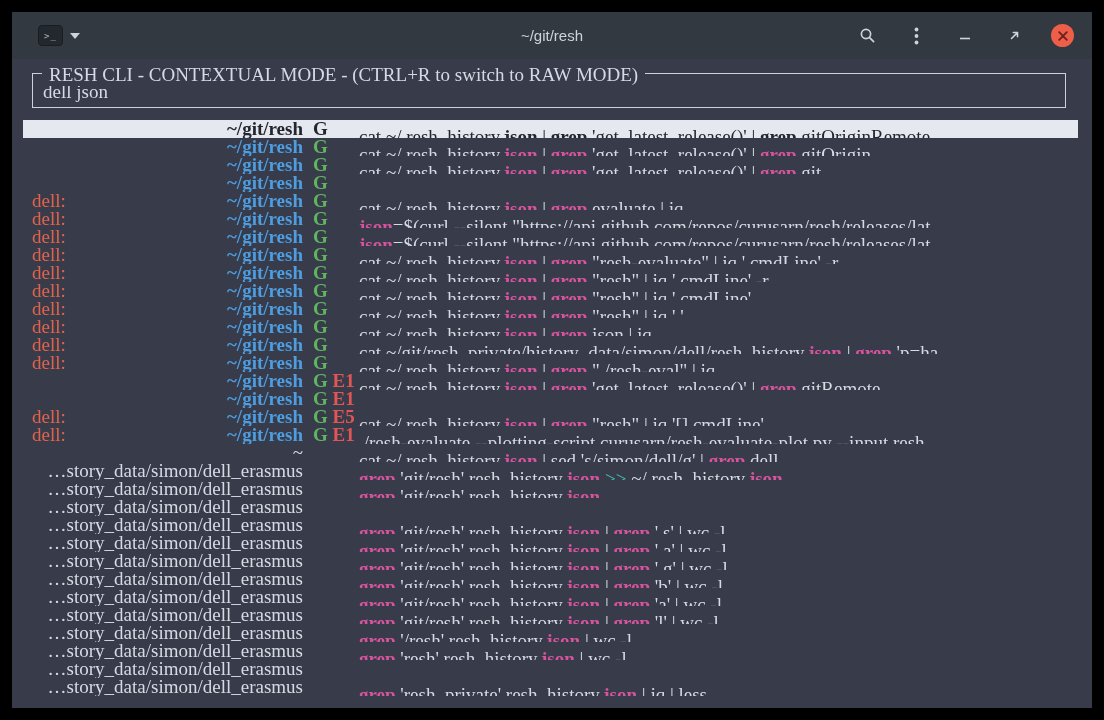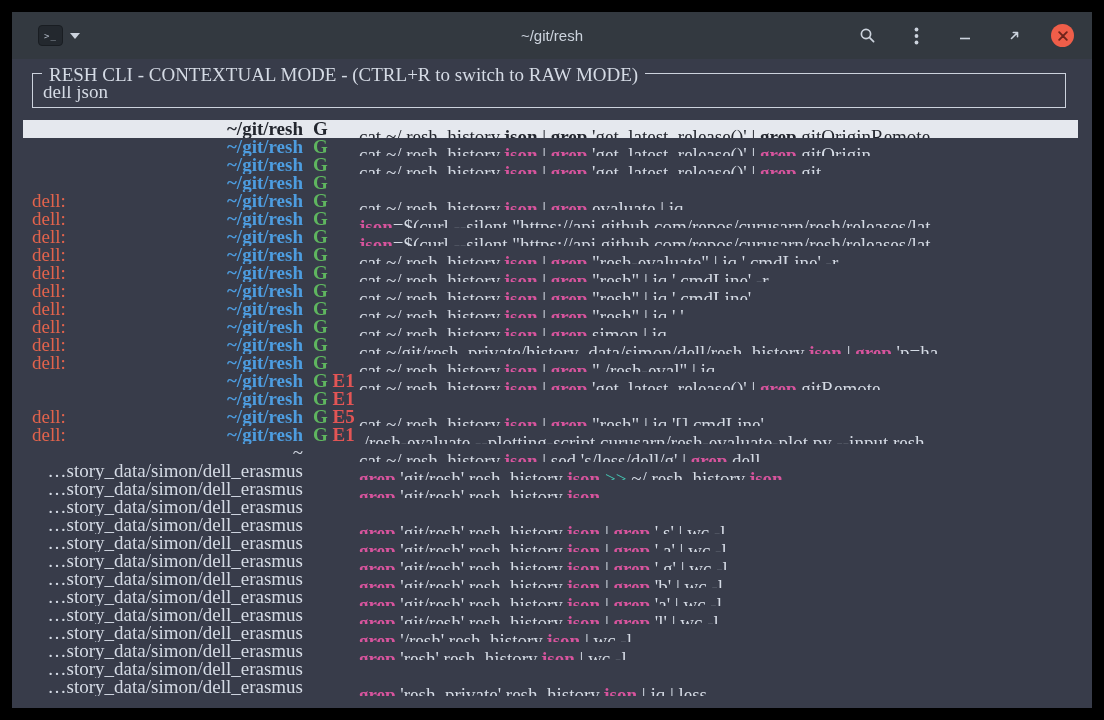--- a/index.html
+++ b/index.html
@@ -98,28 +98,28 @@
         <div class="row"><span class="left"><span class="seg-o"></span><span class="seg-b">~/git/resh</span></span><span class="flags"><span class="seg-g">G</span></span><span class="cmd"><span class="seg-w">cat ~/.resh_history.</span><span class="seg-p">json</span><span class="seg-w"> | </span><span class="seg-p">grep</span><span class="seg-w"> 'get_latest_release()' | </span><span class="seg-p">grep</span><span class="seg-w"> gitOrigin</span></span></div>
         <div class="row"><span class="left"><span class="seg-o"></span><span class="seg-b">~/git/resh</span></span><span class="flags"><span class="seg-g">G</span></span><span class="cmd"><span class="seg-w">cat ~/.resh_history.</span><span class="seg-p">json</span><span class="seg-w"> | </span><span class="seg-p">grep</span><span class="seg-w"> 'get_latest_release()' | </span><span class="seg-p">grep</span><span class="seg-w"> git</span></span></div>
         <div class="row"><span class="left"><span class="seg-o"></span><span class="seg-b">~/git/resh</span></span><span class="flags"><span class="seg-g">G</span></span></div>
         <div class="row"><span class="left"><span class="seg-o">dell:</span><span class="seg-b">~/git/resh</span></span><span class="flags"><span class="seg-g">G</span></span><span class="cmd"><span class="seg-w">cat ~/.resh_history.</span><span class="seg-p">json</span><span class="seg-w"> | </span><span class="seg-p">grep</span><span class="seg-w"> evaluate | jq</span></span></div>
         <div class="row"><span class="left"><span class="seg-o">dell:</span><span class="seg-b">~/git/resh</span></span><span class="flags"><span class="seg-g">G</span></span><span class="cmd"><span class="seg-p">json</span><span class="seg-w">=$(curl --silent "https://api.github.com/repos/curusarn/resh/releases/lat</span></span></div>
         <div class="row"><span class="left"><span class="seg-o">dell:</span><span class="seg-b">~/git/resh</span></span><span class="flags"><span class="seg-g">G</span></span><span class="cmd"><span class="seg-p">json</span><span class="seg-w">=$(curl --silent "https://api.github.com/repos/curusarn/resh/releases/lat</span></span></div>
         <div class="row"><span class="left"><span class="seg-o">dell:</span><span class="seg-b">~/git/resh</span></span><span class="flags"><span class="seg-g">G</span></span><span class="cmd"><span class="seg-w">cat ~/.resh_history.</span><span class="seg-p">json</span><span class="seg-w"> | </span><span class="seg-p">grep</span><span class="seg-w"> "resh-evaluate" | jq '.cmdLine' -r</span></span></div>
         <div class="row"><span class="left"><span class="seg-o">dell:</span><span class="seg-b">~/git/resh</span></span><span class="flags"><span class="seg-g">G</span></span><span class="cmd"><span class="seg-w">cat ~/.resh_history.</span><span class="seg-p">json</span><span class="seg-w"> | </span><span class="seg-p">grep</span><span class="seg-w"> "resh" | jq '.cmdLine' -r</span></span></div>
         <div class="row"><span class="left"><span class="seg-o">dell:</span><span class="seg-b">~/git/resh</span></span><span class="flags"><span class="seg-g">G</span></span><span class="cmd"><span class="seg-w">cat ~/.resh_history.</span><span class="seg-p">json</span><span class="seg-w"> | </span><span class="seg-p">grep</span><span class="seg-w"> "resh" | jq '.cmdLine'</span></span></div>
         <div class="row"><span class="left"><span class="seg-o">dell:</span><span class="seg-b">~/git/resh</span></span><span class="flags"><span class="seg-g">G</span></span><span class="cmd"><span class="seg-w">cat ~/.resh_history.</span><span class="seg-p">json</span><span class="seg-w"> | </span><span class="seg-p">grep</span><span class="seg-w"> "resh" | jq '.'</span></span></div>
-        <div class="row"><span class="left"><span class="seg-o">dell:</span><span class="seg-b">~/git/resh</span></span><span class="flags"><span class="seg-g">G</span></span><span class="cmd"><span class="seg-w">cat ~/.resh_history.</span><span class="seg-p">json</span><span class="seg-w"> | </span><span class="seg-p">grep</span><span class="seg-w"> simon | jq</span></span></div>
+        <div class="row"><span class="left"><span class="seg-o">dell:</span><span class="seg-b">~/git/resh</span></span><span class="flags"><span class="seg-g">G</span></span><span class="cmd"><span class="seg-w">cat ~/.resh_history.</span><span class="seg-p">json</span><span class="seg-w"> | </span><span class="seg-p">grep</span><span class="seg-w"> json | jq</span></span></div>
         <div class="row"><span class="left"><span class="seg-o">dell:</span><span class="seg-b">~/git/resh</span></span><span class="flags"><span class="seg-g">G</span></span><span class="cmd"><span class="seg-w">cat ~/git/resh_private/history_data/simon/dell/resh_history.</span><span class="seg-p">json</span><span class="seg-w"> | </span><span class="seg-p">grep</span><span class="seg-w"> 'p=ha</span></span></div>
         <div class="row"><span class="left"><span class="seg-o">dell:</span><span class="seg-b">~/git/resh</span></span><span class="flags"><span class="seg-g">G</span></span><span class="cmd"><span class="seg-w">cat ~/.resh_history.</span><span class="seg-p">json</span><span class="seg-w"> | </span><span class="seg-p">grep</span><span class="seg-w"> "./resh-eval" | jq</span></span></div>
         <div class="row"><span class="left"><span class="seg-o"></span><span class="seg-b">~/git/resh</span></span><span class="flags"><span class="seg-g">G</span><span class="seg-e"> E1</span></span><span class="cmd"><span class="seg-w">cat ~/.resh_history.</span><span class="seg-p">json</span><span class="seg-w"> | </span><span class="seg-p">grep</span><span class="seg-w"> 'get_latest_release()' | </span><span class="seg-p">grep</span><span class="seg-w"> gitRemote</span></span></div>
         <div class="row"><span class="left"><span class="seg-o"></span><span class="seg-b">~/git/resh</span></span><span class="flags"><span class="seg-g">G</span><span class="seg-e"> E1</span></span></div>
         <div class="row"><span class="left"><span class="seg-o">dell:</span><span class="seg-b">~/git/resh</span></span><span class="flags"><span class="seg-g">G</span><span class="seg-e"> E5</span></span><span class="cmd"><span class="seg-w">cat ~/.resh_history.</span><span class="seg-p">json</span><span class="seg-w"> | </span><span class="seg-p">grep</span><span class="seg-w"> "resh" | jq '[].cmdLine'</span></span></div>
         <div class="row"><span class="left"><span class="seg-o">dell:</span><span class="seg-b">~/git/resh</span></span><span class="flags"><span class="seg-g">G</span><span class="seg-e"> E1</span></span><span class="cmd"><span class="seg-w">./resh-evaluate --plotting-script curusarn/resh-evaluate-plot.py --input resh</span></span></div>
-        <div class="row"><span class="left"><span class="seg-o"></span><span class="seg-w">~</span></span><span class="flags"></span><span class="cmd"><span class="seg-w">cat ~/.resh_history.</span><span class="seg-p">json</span><span class="seg-w"> | sed 's/less/dell/g' | </span><span class="seg-p">grep</span><span class="seg-w"> dell</span></span></div>
+        <div class="row"><span class="left"><span class="seg-o"></span><span class="seg-w">~</span></span><span class="flags"></span><span class="cmd"><span class="seg-w">cat ~/.resh_history.</span><span class="seg-p">json</span><span class="seg-w"> | sed 's/simon/dell/g' | </span><span class="seg-p">grep</span><span class="seg-w"> dell</span></span></div>
         <div class="row"><span class="left"><span class="seg-o"></span><span class="seg-w">…story_data/simon/dell_erasmus</span></span><span class="flags"></span><span class="cmd"><span class="seg-p">grep</span><span class="seg-w"> 'git/resh' resh_history.</span><span class="seg-p">json</span><span class="seg-w"> </span><span class="seg-c">&gt;&gt;</span><span class="seg-w"> ~/.resh_history.</span><span class="seg-p">json</span></span></div>
         <div class="row"><span class="left"><span class="seg-o"></span><span class="seg-w">…story_data/simon/dell_erasmus</span></span><span class="flags"></span><span class="cmd"><span class="seg-p">grep</span><span class="seg-w"> 'git/resh' resh_history.</span><span class="seg-p">json</span></span></div>
         <div class="row"><span class="left"><span class="seg-o"></span><span class="seg-w">…story_data/simon/dell_erasmus</span></span><span class="flags"></span></div>
         <div class="row"><span class="left"><span class="seg-o"></span><span class="seg-w">…story_data/simon/dell_erasmus</span></span><span class="flags"></span><span class="cmd"><span class="seg-p">grep</span><span class="seg-w"> 'git/resh' resh_history.</span><span class="seg-p">json</span><span class="seg-w"> | </span><span class="seg-p">grep</span><span class="seg-w"> ' s' | wc -l</span></span></div>
         <div class="row"><span class="left"><span class="seg-o"></span><span class="seg-w">…story_data/simon/dell_erasmus</span></span><span class="flags"></span><span class="cmd"><span class="seg-p">grep</span><span class="seg-w"> 'git/resh' resh_history.</span><span class="seg-p">json</span><span class="seg-w"> | </span><span class="seg-p">grep</span><span class="seg-w"> ' a' | wc -l</span></span></div>
         <div class="row"><span class="left"><span class="seg-o"></span><span class="seg-w">…story_data/simon/dell_erasmus</span></span><span class="flags"></span><span class="cmd"><span class="seg-p">grep</span><span class="seg-w"> 'git/resh' resh_history.</span><span class="seg-p">json</span><span class="seg-w"> | </span><span class="seg-p">grep</span><span class="seg-w"> ' g' | wc -l</span></span></div>
         <div class="row"><span class="left"><span class="seg-o"></span><span class="seg-w">…story_data/simon/dell_erasmus</span></span><span class="flags"></span><span class="cmd"><span class="seg-p">grep</span><span class="seg-w"> 'git/resh' resh_history.</span><span class="seg-p">json</span><span class="seg-w"> | </span><span class="seg-p">grep</span><span class="seg-w"> 'b' | wc -l</span></span></div>
         <div class="row"><span class="left"><span class="seg-o"></span><span class="seg-w">…story_data/simon/dell_erasmus</span></span><span class="flags"></span><span class="cmd"><span class="seg-p">grep</span><span class="seg-w"> 'git/resh' resh_history.</span><span class="seg-p">json</span><span class="seg-w"> | </span><span class="seg-p">grep</span><span class="seg-w"> 'a' | wc -l</span></span></div>
         <div class="row"><span class="left"><span class="seg-o"></span><span class="seg-w">…story_data/simon/dell_erasmus</span></span><span class="flags"></span><span class="cmd"><span class="seg-p">grep</span><span class="seg-w"> 'git/resh' resh_history.</span><span class="seg-p">json</span><span class="seg-w"> | </span><span class="seg-p">grep</span><span class="seg-w"> 'l' | wc -l</span></span></div>
         <div class="row"><span class="left"><span class="seg-o"></span><span class="seg-w">…story_data/simon/dell_erasmus</span></span><span class="flags"></span><span class="cmd"><span class="seg-p">grep</span><span class="seg-w"> '/resh' resh_history.</span><span class="seg-p">json</span><span class="seg-w"> | wc -l</span></span></div>

